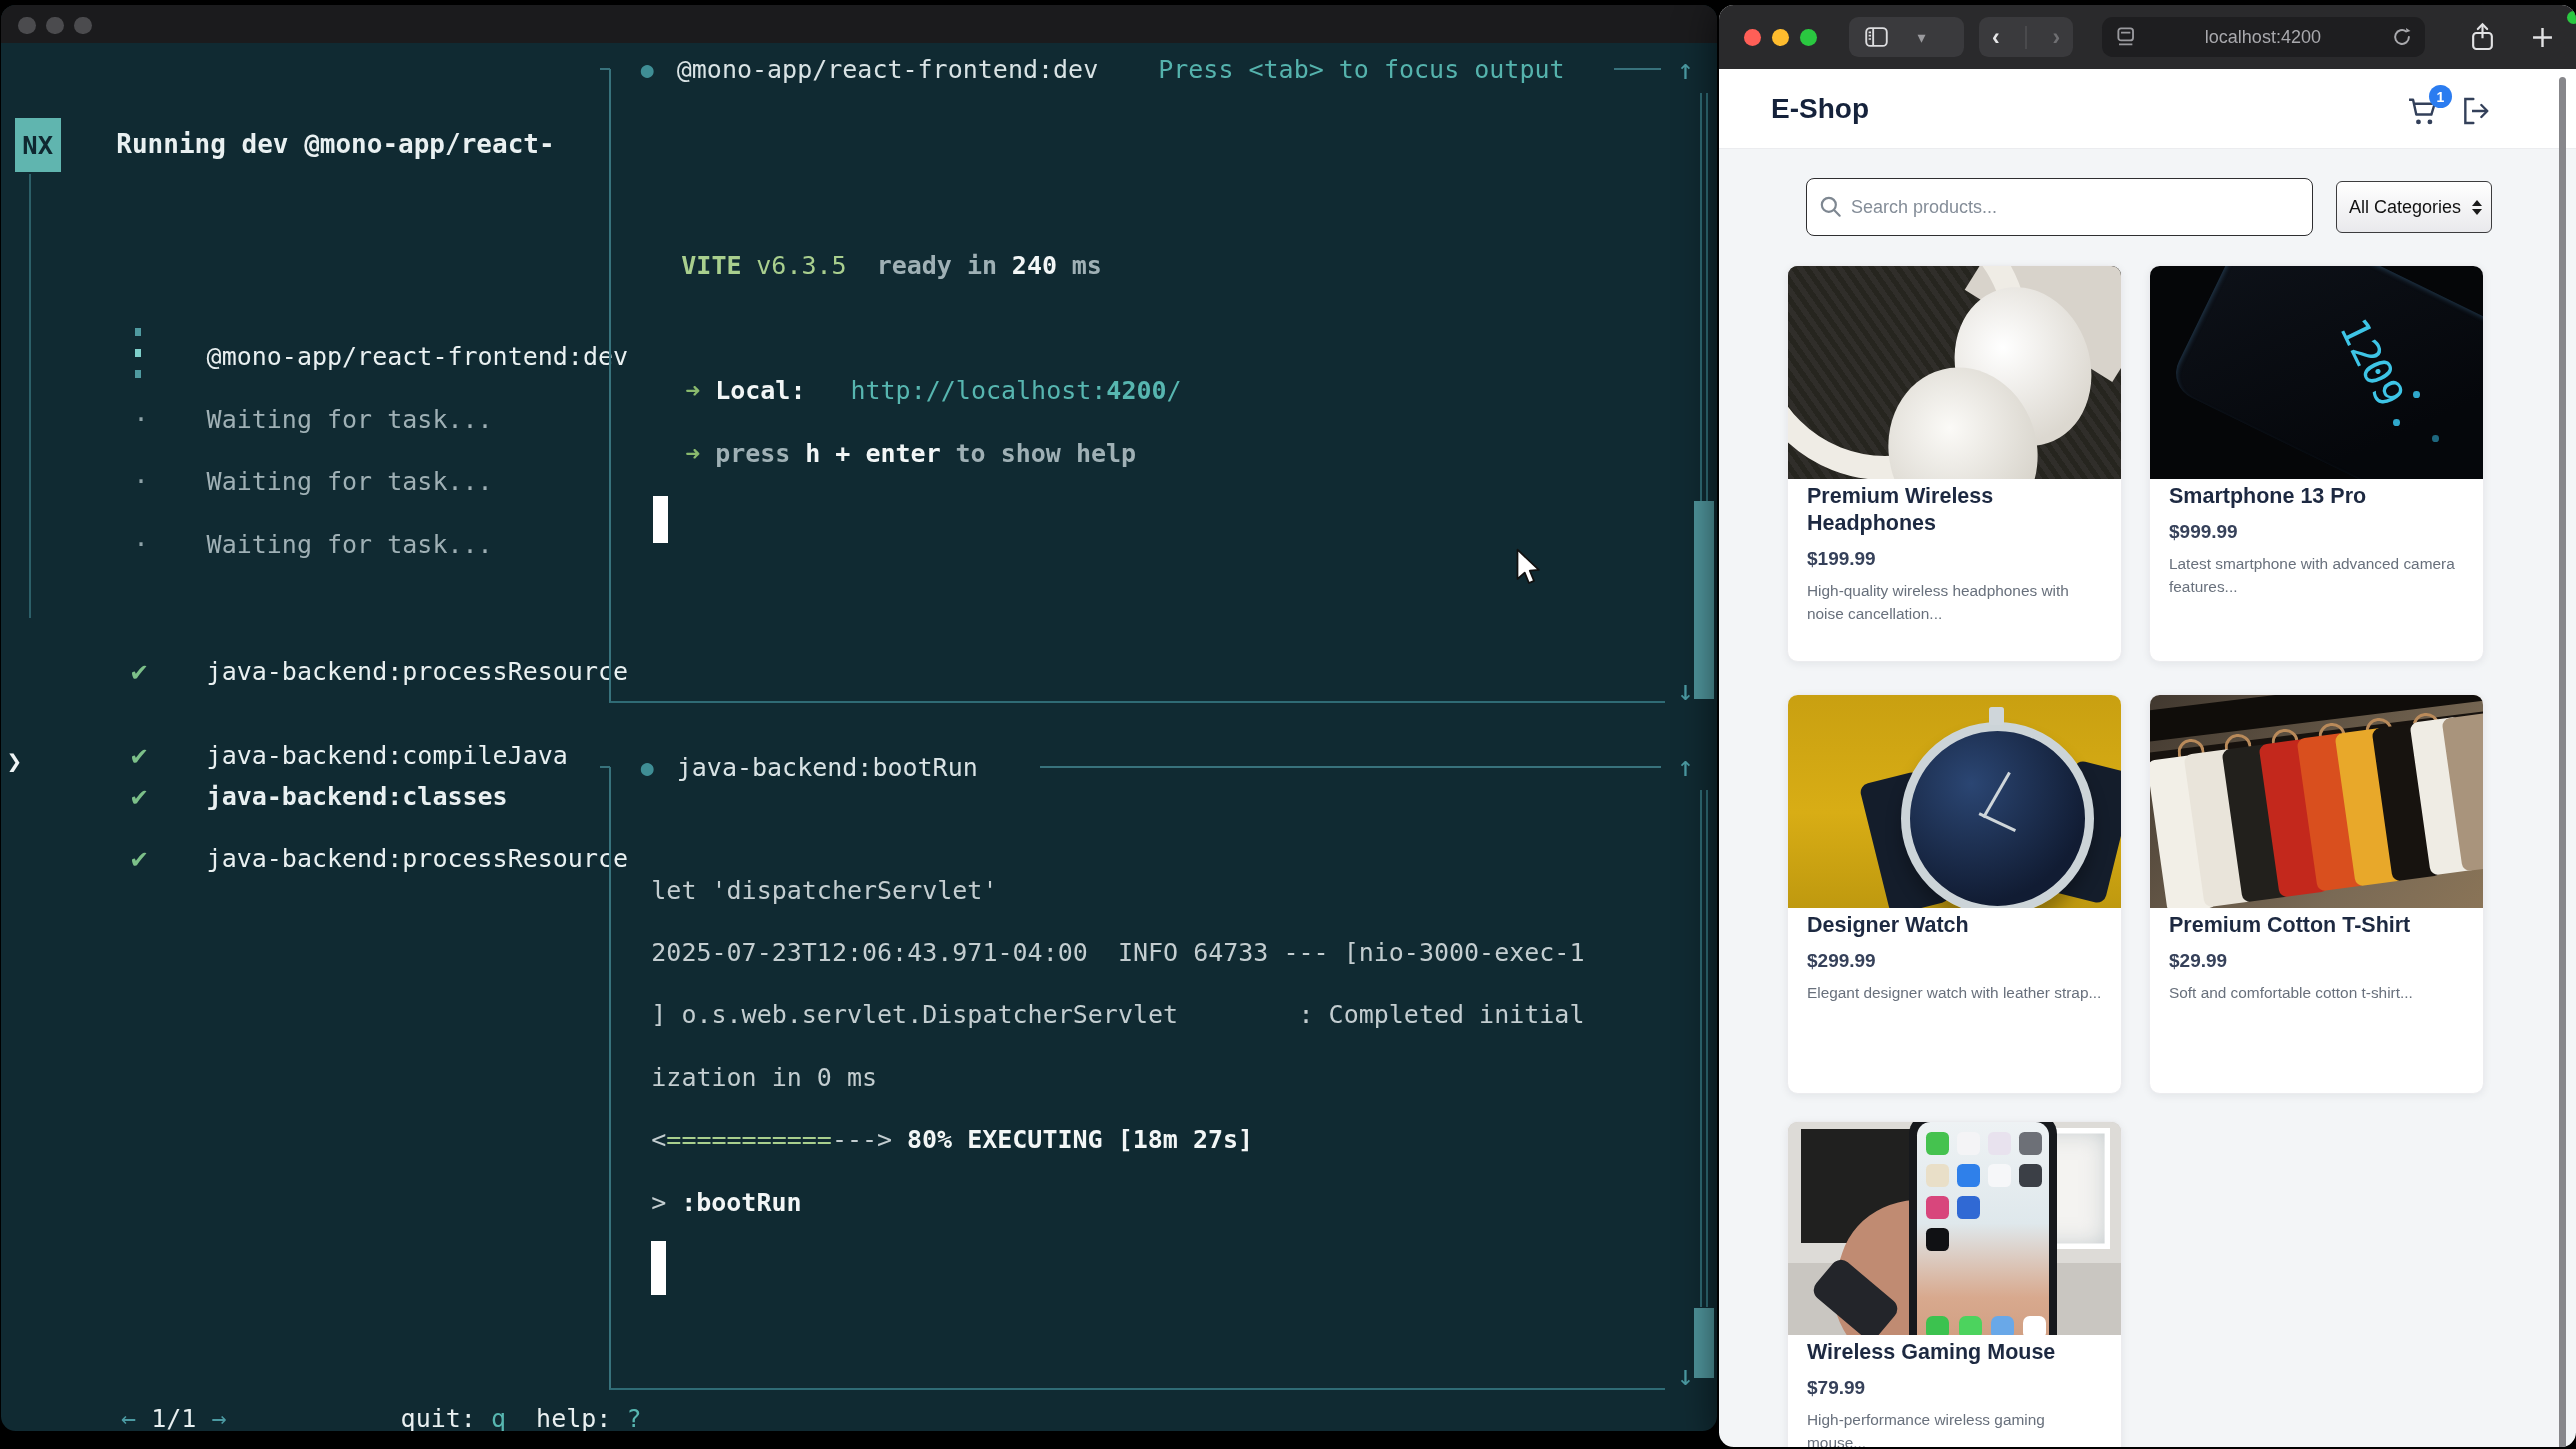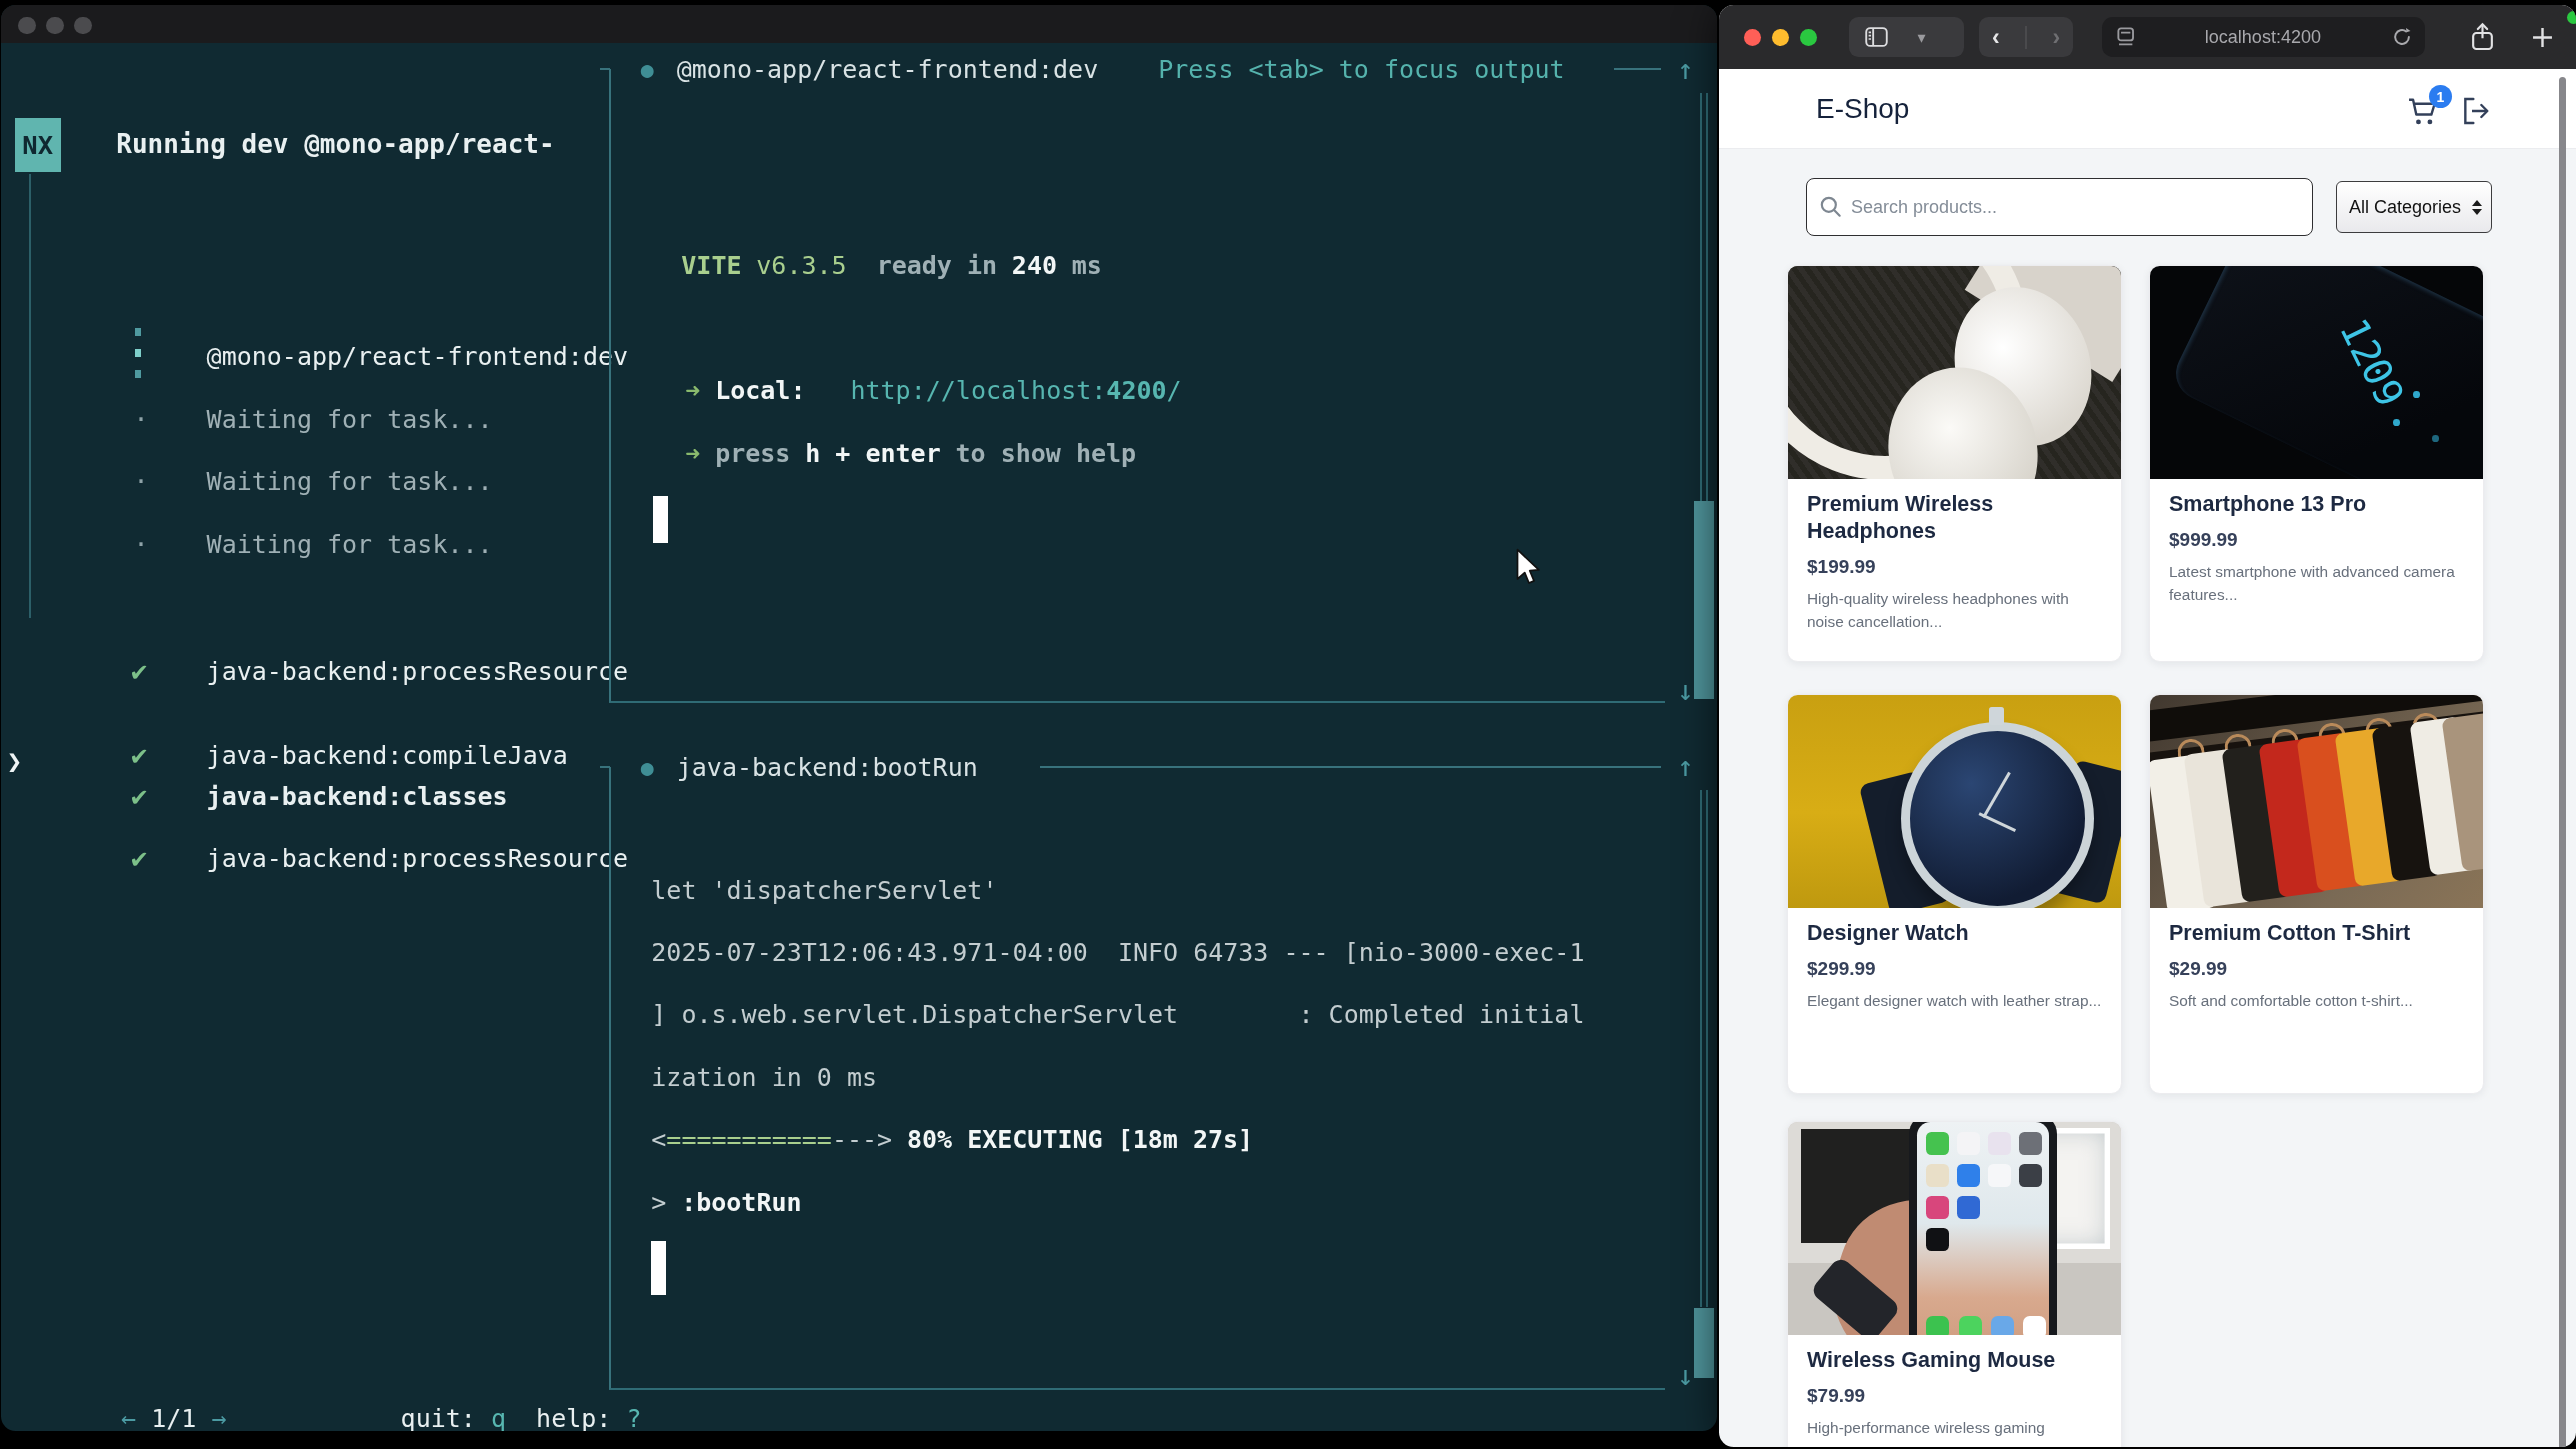--- a/index.html
+++ b/index.html
@@ -62,42 +62,42 @@
   .btn-group { position:absolute; top:12px; height:40px; background:#3a3a3d; border-radius:9.4px;
     display:flex; align-items:center; }
   .nav-glyph { font-size:23px; font-weight:bold; }
   .addr { position:absolute; left:383px; top:12px; width:323px; height:40px; background:#1e1e20;
     border-radius:10.7px; display:flex; align-items:center; }
   .addr-text { flex:1; text-align:center; color:#a9a9ad; font-size:18px; }
   .green-ind { position:absolute; right:-4px; top:5.4px; width:13.4px; height:13.4px; border-radius:50%; background:#2ac840; }
 
   .shop-header { position:absolute; left:0; top:64px; right:0; height:79px; background:#fff;
     box-shadow:0 0.7px 0 #e7e9ec; display:flex; align-items:center; }
-  .shop-title { margin-left:97px; font-size:28px; font-weight:400; color:#15223b; }
+  .shop-title { margin-left:52px; font-size:28px; font-weight:700; color:#15223b; }
   .badge { position:absolute; left:710px; top:16px; min-width:23px; height:23px; border-radius:11.4px;
     background:#2b7cf0; color:#fff; font-size:14px; font-weight:bold;
     display:flex; align-items:center; justify-content:center; }
 
   .search-input { position:absolute; left:87px; top:173px; width:507px; height:58px; background:#fff;
     border:1.3px solid #2e2e30; border-radius:8px; font-size:18px; color:#1a1a1a;
     padding-left:44px; outline:none; font-family:"Liberation Sans",sans-serif; }
   .search-input::placeholder { color:#848d98; }
   .search-icon { position:absolute; left:99px; top:189px; }
   .cat-select { position:absolute; left:617px; top:176px; width:156px; height:52px;
     background:linear-gradient(#ffffff,#e9e9ec); border:1.3px solid #3c3c3e; border-radius:6px;
     display:flex; align-items:center; font-size:18px; color:#121212; padding:0 9.4px 0 12px; }
   .stepper { margin-left:auto; display:flex; flex-direction:column; gap:3.4px; }
   .stepper i { width:0; height:0; border-left:5.4px solid transparent; border-right:5.4px solid transparent; }
   .step-up { border-bottom:6.7px solid #1a1a1a; }
   .step-dn { border-top:6.7px solid #1a1a1a; }
 
   .card { position:absolute; width:335px; background:#fff; border-radius:10.7px; overflow:hidden;
     border:0.7px solid #ececef; box-shadow:0 2px 8px rgba(16,24,40,.07); }
   .card-img { position:relative; height:213px; overflow:hidden; }
-  .card-text { padding:12px 19px 20px 19px; }
+  .card-text { padding:4px 19px 20px 19px; }
   .p-name { font-size:21.5px; line-height:27px; font-weight:700; color:#1d2941; }
   .p-price { margin-top:10.7px; font-size:19px; font-weight:600; color:#36415a; }
   .p-desc { margin-top:9.4px; font-size:15.4px; line-height:23px; color:#68707c; }
 
   
   .img-headphones { background:#36342f; }
   .img-headphones .case-tex { position:absolute; inset:0;
     background:repeating-linear-gradient(55deg,#302e2a 0 5.4px,#26251f 5.4px 10.7px); }
   .img-headphones .corner { position:absolute; right:-40px; top:-54px; width:174px; height:134px;
     background:#d8d3cb; transform:rotate(32deg); }

